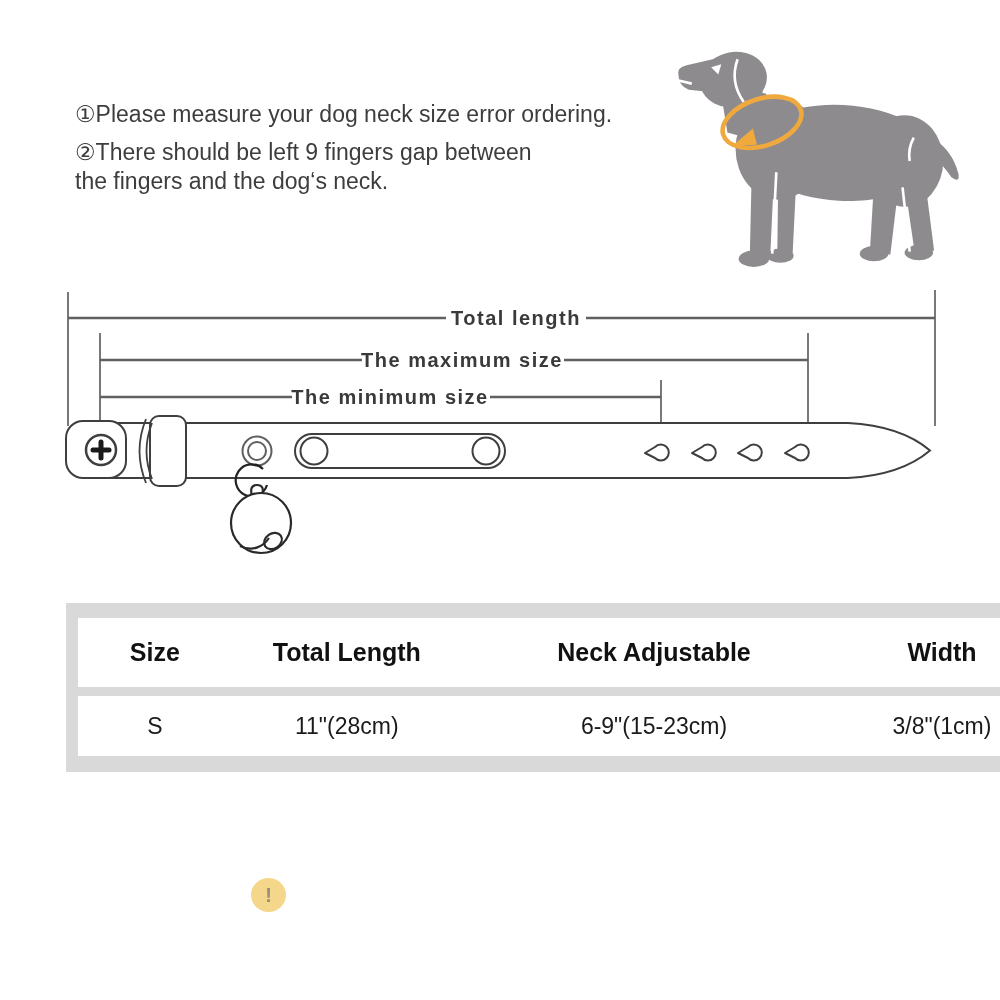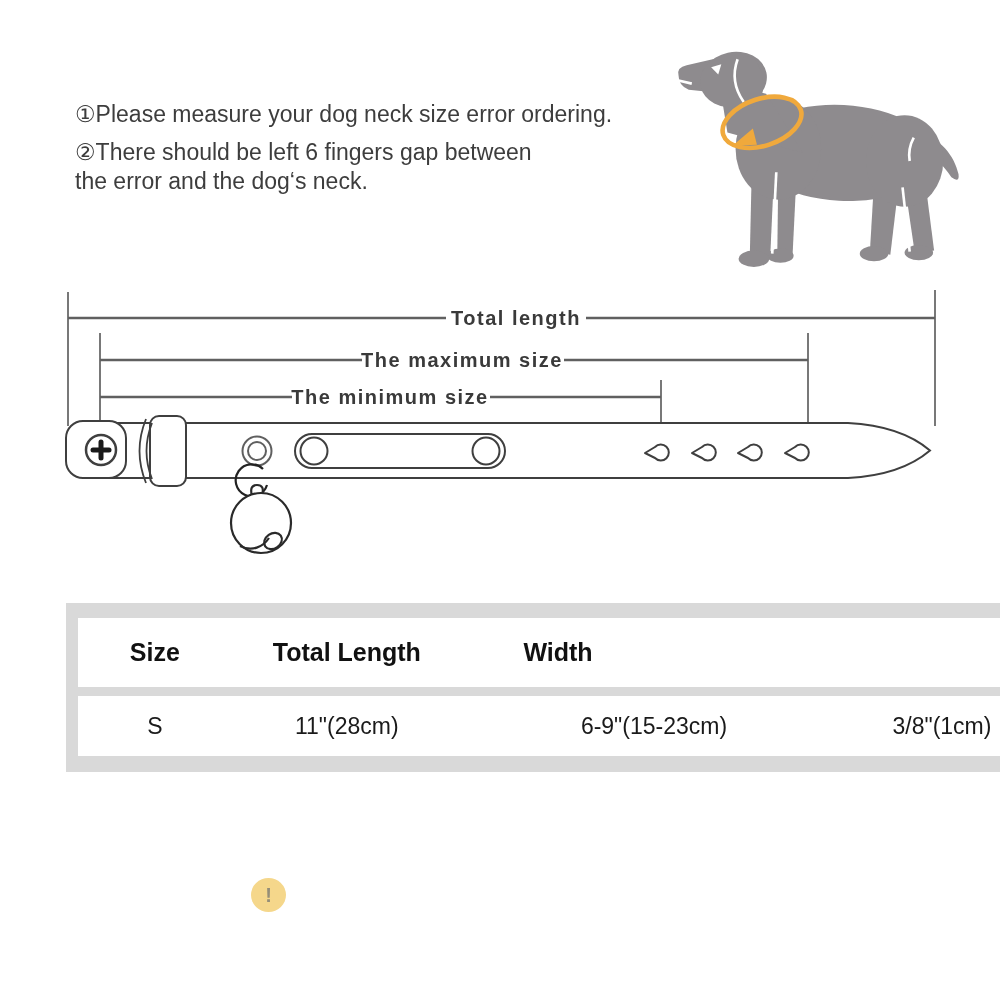--- a/index.html
+++ b/index.html
@@ -35,22 +35,22 @@
     color:#958e78; font-size:20px; font-weight:bold; }
   .note-text { font-size:21.5px; color:#2f2f2f; }
 </style>
 </head>
 <body>
 
 <div class="page">
 
   <div class="instructions">
     <p>①Please measure your dog neck size error ordering.</p>
-    <p><span>②There should be left 6 fingers gap between</span><br>
-      <span>the error and the dog‘s neck.</span></p>
+    <p><span>②There should be left 9 fingers gap between</span><br>
+      <span>the fingers and the dog‘s neck.</span></p>
   </div>
 
   <div class="dog-wrap">
     <svg viewBox="0 0 330 260" width="336" height="266">
       <g fill="#8e8b8e" stroke="none">
 
         <path d="M262,98 C288,108 301,125 305,143 Q306,152 298,146 C289,132 275,119 258,110 Z"></path>
 
         <polygon points="128,140 146,141 142,222 127,220"></polygon>
         <ellipse cx="130" cy="223" rx="13" ry="7"></ellipse>
@@ -157,20 +157,21 @@
           <path d="M240,266 C252,272 263,267 269,258" fill="none"></path>
         </g>
       </g>
     </svg>
   </div>
 
   <div class="size-table">
     <div class="trow head">
       <div class="tcell c0">Size</div>
       <div class="tcell c1">Total Length</div>
+      <div class="tcell c2">Neck Adjustable</div>
       <div class="tcell c3">Width</div>
     </div>
     <div class="trow body">
       <div class="tcell c0">S</div>
       <div class="tcell c1">11"(28cm)</div>
       <div class="tcell c2">6-9"(15-23cm)</div>
       <div class="tcell c3">3/8"(1cm)</div>
     </div>
   </div>
 

